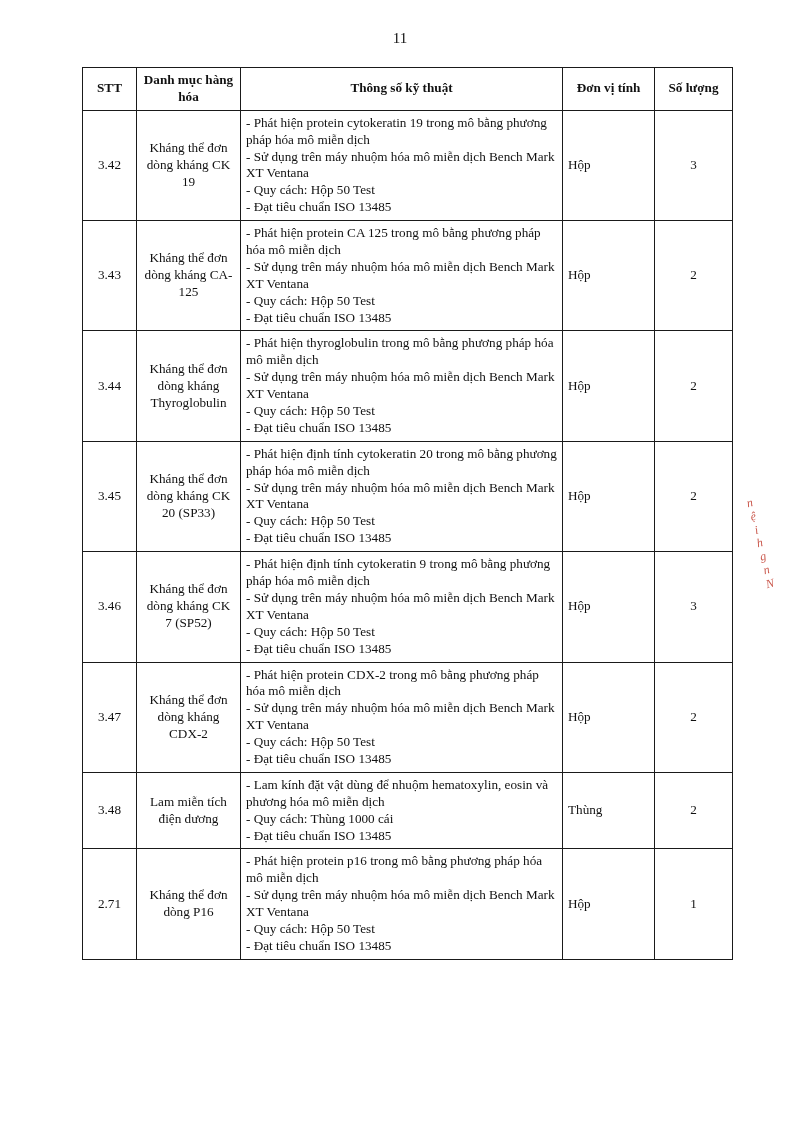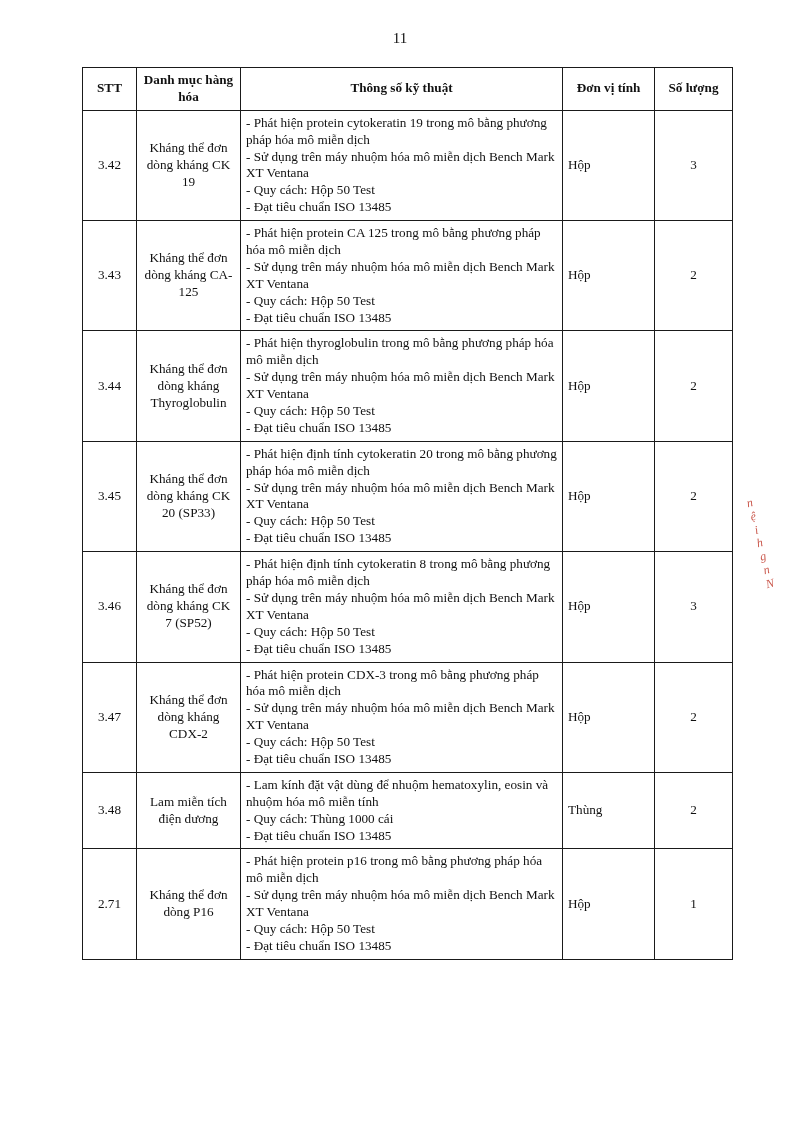--- a/index.html
+++ b/index.html
@@ -180,45 +180,45 @@
             <span class="spec-line">- Quy cách: Hộp 50 Test</span>
             <span class="spec-line">- Đạt tiêu chuẩn ISO 13485</span>
           </td>
           <td class="unit">Hộp</td>
           <td class="qty">2</td>
         </tr>
         <tr>
           <td class="stt">3.46</td>
           <td class="name">Kháng thể đơn dòng kháng CK 7 (SP52)</td>
           <td class="spec">
-            <span class="spec-line">- Phát hiện định tính cytokeratin 8 trong mô bằng phương pháp hóa mô miễn dịch</span>
+            <span class="spec-line">- Phát hiện định tính cytokeratin 9 trong mô bằng phương pháp hóa mô miễn dịch</span>
             <span class="spec-line">- Sử dụng trên máy nhuộm hóa mô miễn dịch Bench Mark XT Ventana</span>
             <span class="spec-line">- Quy cách: Hộp 50 Test</span>
             <span class="spec-line">- Đạt tiêu chuẩn ISO 13485</span>
           </td>
           <td class="unit">Hộp</td>
           <td class="qty">3</td>
         </tr>
         <tr>
           <td class="stt">3.47</td>
           <td class="name">Kháng thể đơn dòng kháng CDX-2</td>
           <td class="spec">
-            <span class="spec-line">- Phát hiện protein CDX-3 trong mô bằng phương pháp hóa mô miễn dịch</span>
+            <span class="spec-line">- Phát hiện protein CDX-2 trong mô bằng phương pháp hóa mô miễn dịch</span>
             <span class="spec-line">- Sử dụng trên máy nhuộm hóa mô miễn dịch Bench Mark XT Ventana</span>
             <span class="spec-line">- Quy cách: Hộp 50 Test</span>
             <span class="spec-line">- Đạt tiêu chuẩn ISO 13485</span>
           </td>
           <td class="unit">Hộp</td>
           <td class="qty">2</td>
         </tr>
         <tr>
           <td class="stt">3.48</td>
           <td class="name">Lam miễn tích điện dương</td>
           <td class="spec">
-            <span class="spec-line">- Lam kính đặt vật dùng để nhuộm hematoxylin, eosin và nhuộm hóa mô miễn tính</span>
+            <span class="spec-line">- Lam kính đặt vật dùng để nhuộm hematoxylin, eosin và phương hóa mô miễn dịch</span>
             <span class="spec-line">- Quy cách: Thùng 1000 cái</span>
             <span class="spec-line">- Đạt tiêu chuẩn ISO 13485</span>
           </td>
           <td class="unit">Thùng</td>
           <td class="qty">2</td>
         </tr>
         <tr>
           <td class="stt">2.71</td>
           <td class="name">Kháng thể đơn dòng P16</td>
           <td class="spec">

